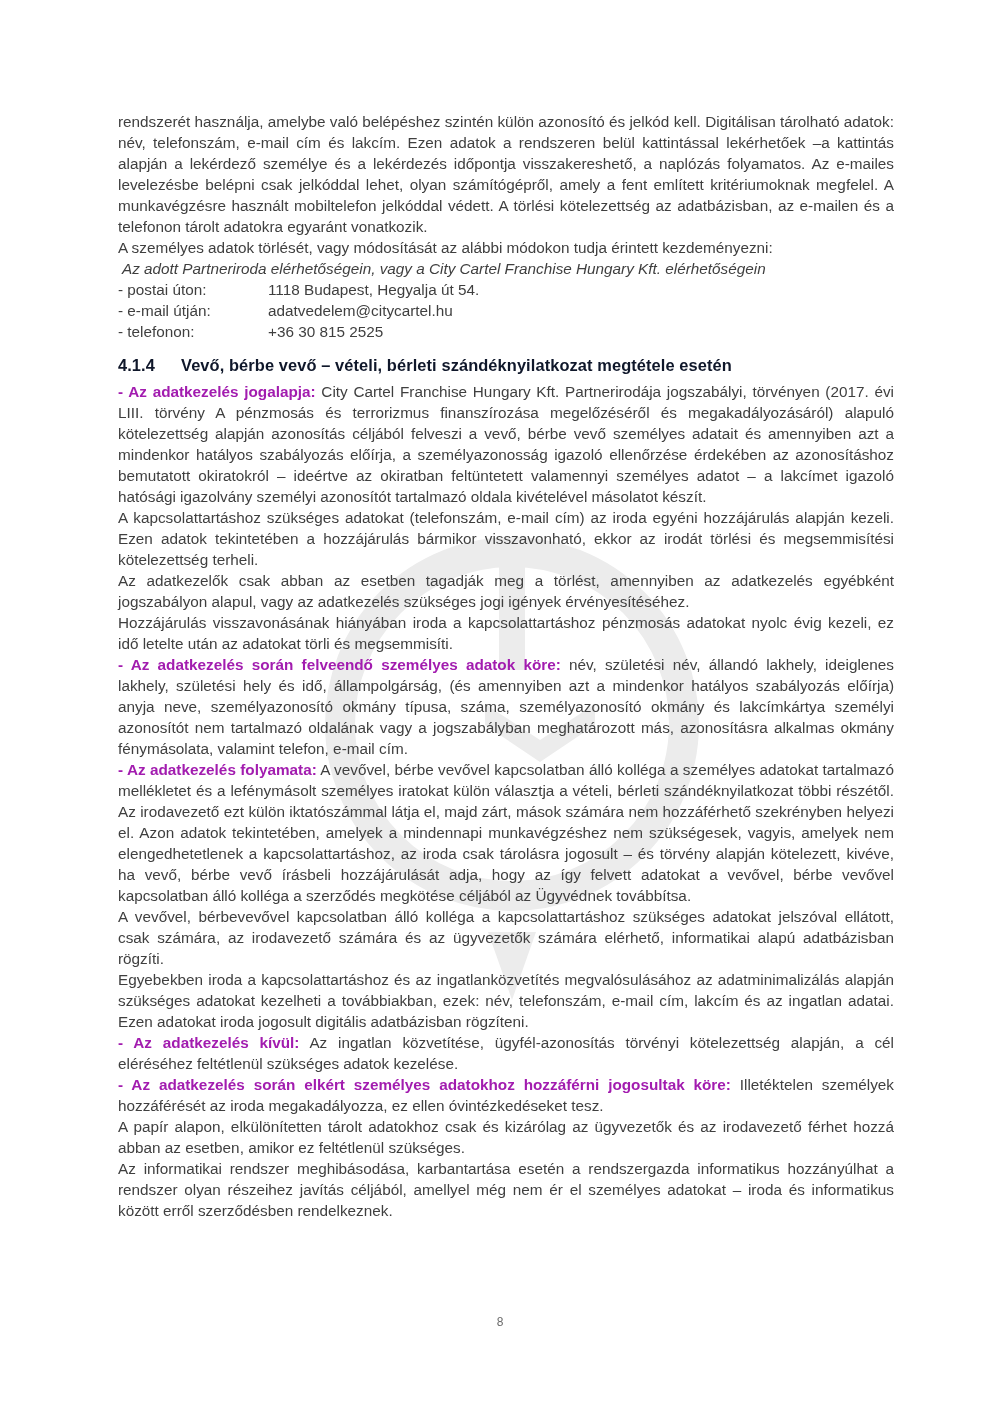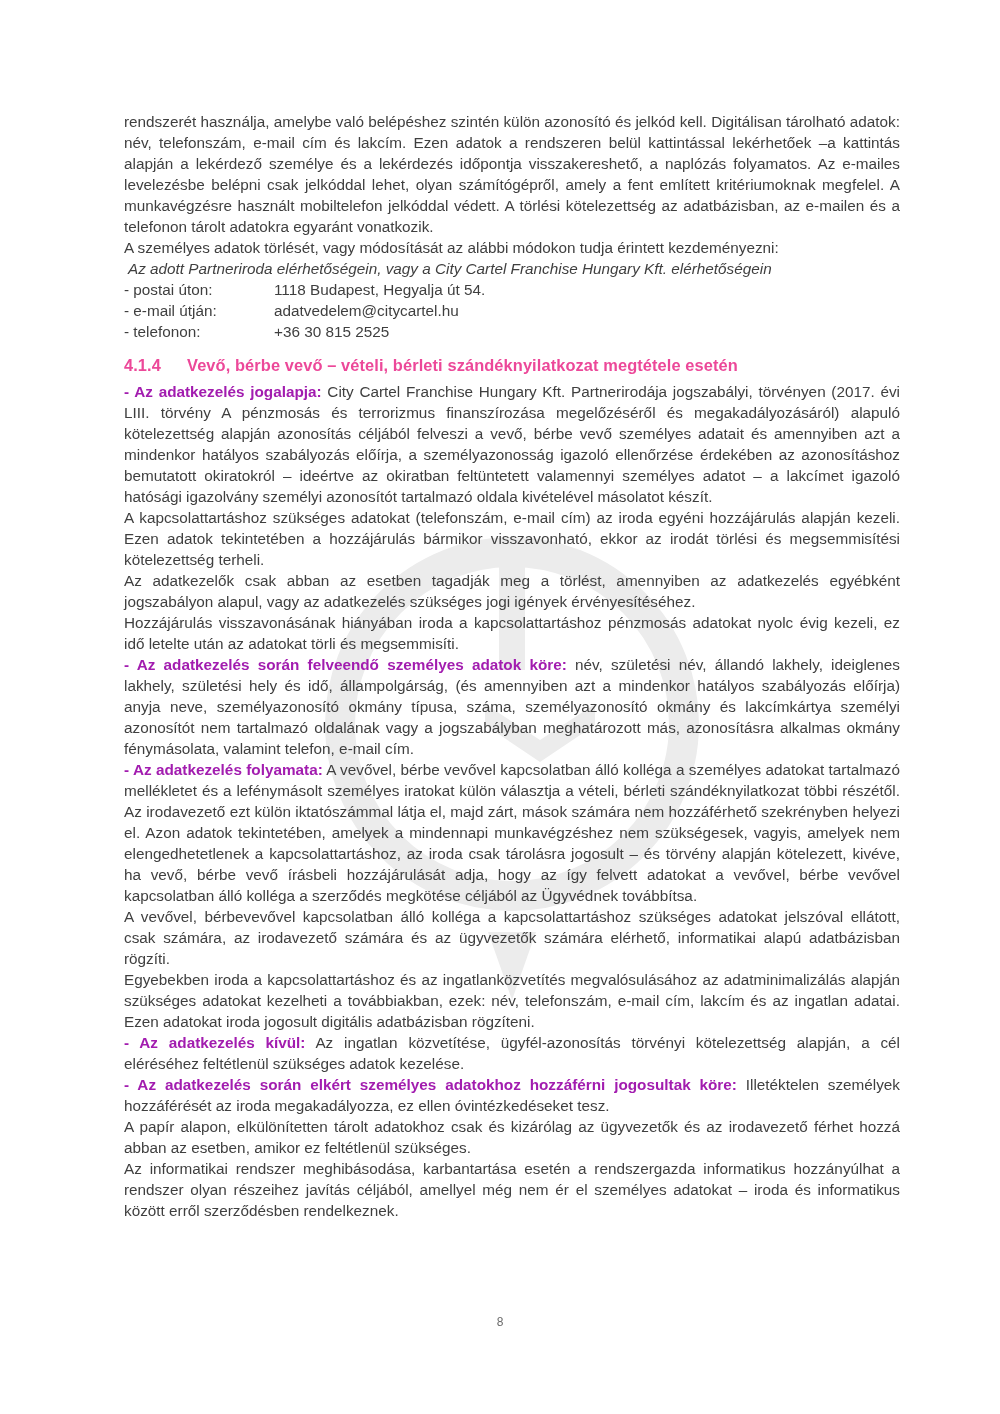--- a/index.html
+++ b/index.html
@@ -13,34 +13,33 @@
   }
   .watermark {
     position: absolute; left: 312px; top: 532px;
     width: 400px; height: 490px;
     z-index: 0;
   }
   .page-content {
     position: absolute; left: 118px; top: 111px; width: 776px;
     font-size: 15.3px; line-height: 21px;
     z-index: 1;
-    margin-left: 6px;
   }
   p.body-p { margin: 0; text-align: justify; }
   p.body-p b, .contact-row b { color: #a21caf; font-weight: 700; }
   p.single { text-align: left; }
   .indent-sm { padding-left: 4px; font-style: italic; }
   .contact-row { display: flex; }
   .contact-label { width: 150px; flex: 0 0 150px; }
   .contact-value { flex: 1; }
   .section-heading {
     display: flex;
     margin: 11px 0 4px 0;
     font-size: 16.4px; line-height: 24px;
-    font-weight: 800; color: #ec4899;
+    font-weight: 800; color: #0f172a;
     letter-spacing: 0.1px;
   }
   .section-number { flex: 0 0 63px; }
   .section-title { flex: 1; }
   .page-number {
     position: absolute; top: 1314px; left: 0; width: 100%;
     text-align: center;
     font-size: 12px; line-height: 16px; color: #6b6b6b;
     z-index: 1;
   }

